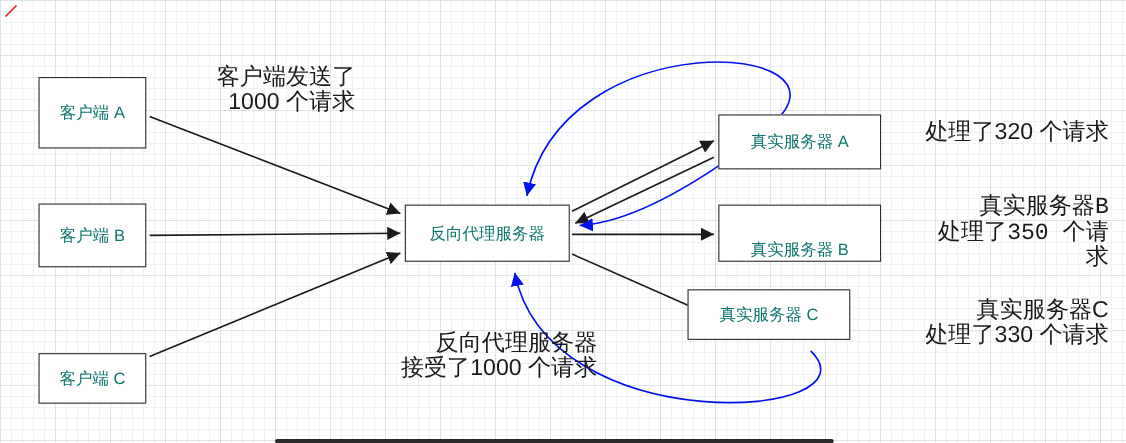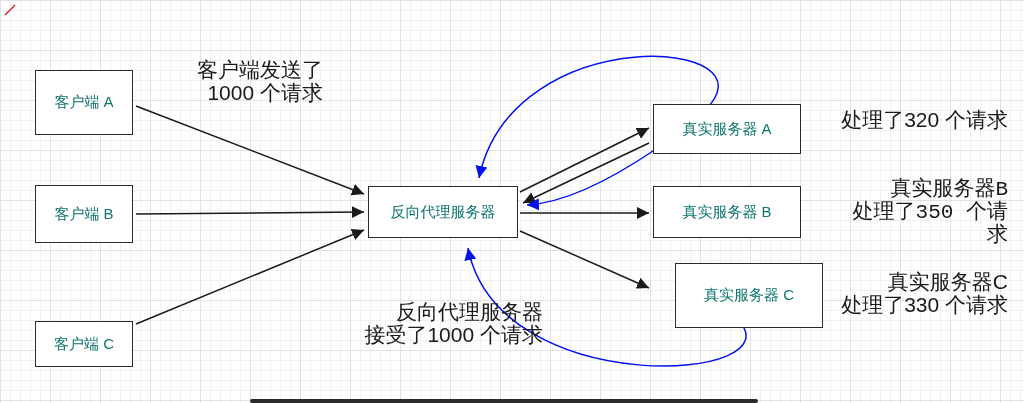--- a/index.html
+++ b/index.html
@@ -79,24 +79,24 @@
     <span>客户端 C</span>
   </div>
 
   <div class="box" style="left:368px;top:186px;width:150px;height:52px;">
     <span>反向代理服务器</span>
   </div>
 
   <div class="box" style="left:653px;top:104px;width:148px;height:50px;">
     <span>真实服务器 A</span>
   </div>
-  <div class="box" style="left:653px;top:186px;width:148px;height:52px;">
+  <div class="box" style="left:653px;top:186px;width:148px;height:52px;align-items:flex-end;">
     <span>真实服务器 B</span>
   </div>
-  <div class="box" style="left:675px;top:263px;width:148px;height:65px;">
+  <div class="box" style="left:625px;top:263px;width:148px;height:46px;">
     <span>真实服务器 C</span>
   </div>
 
   <div class="annotation" style="left:168px;top:58px;width:155px;">
     <div>客户端发送了</div>
     <div>1000 个请求</div>
   </div>
 
   <div class="annotation" style="left:358px;top:300px;width:185px;">
     <div>反向代理服务器</div>

